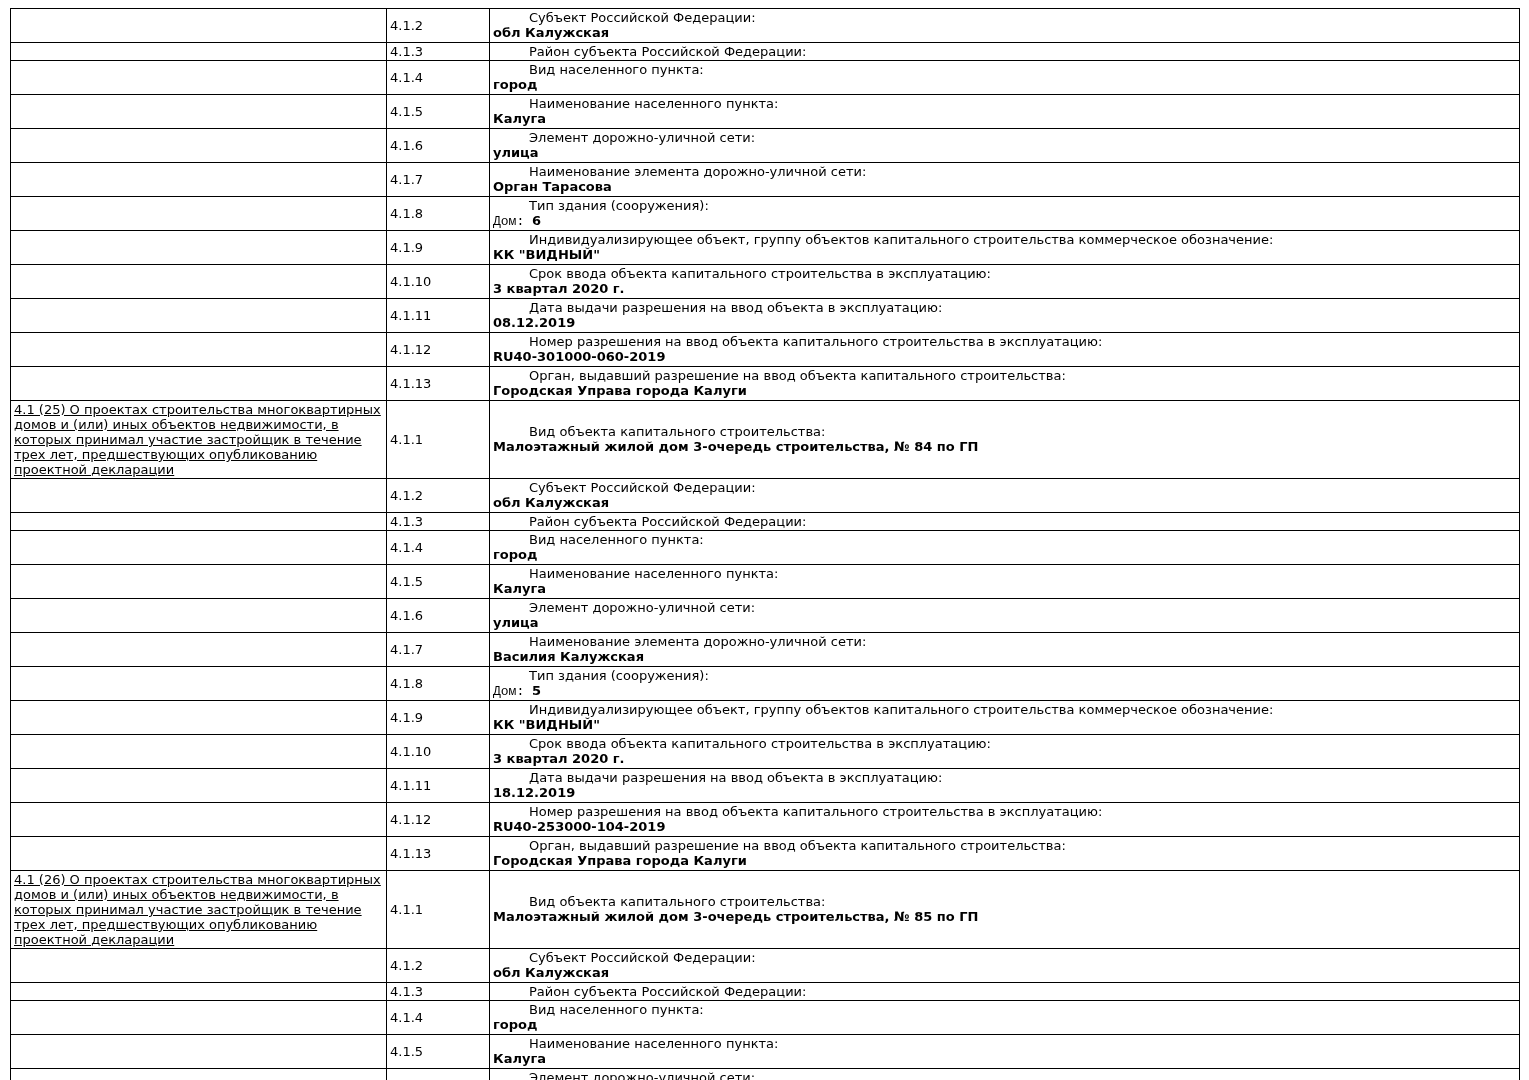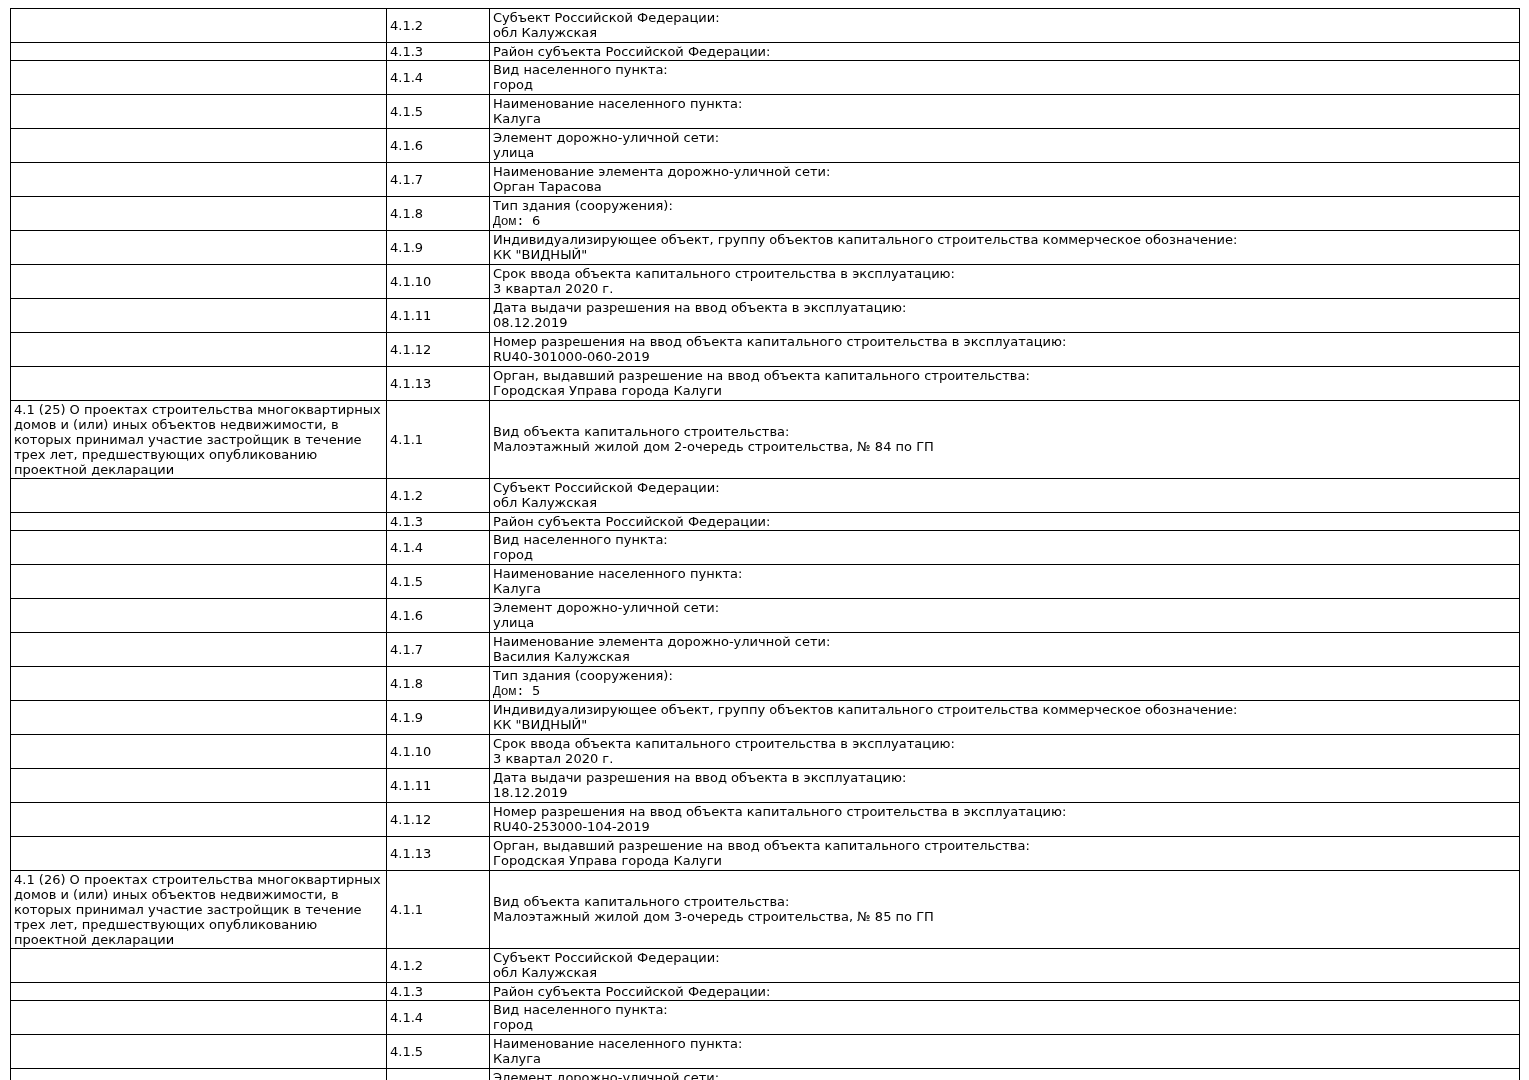--- a/index.html
+++ b/index.html
@@ -29,30 +29,32 @@
   td {
     border: 1px solid #000000;
     padding: 1px 3px;
     line-height: 15px;
     vertical-align: middle;
     overflow: hidden;
     word-wrap: break-word;
   }
   td.col-section {
     vertical-align: top;
+    text-decoration: underline;
   }
   td.col-num {
     vertical-align: middle;
     margin-left: 36px;
   }
   .field-label {
     font-weight: normal;
+    margin-left: 36px;
   }
   .field-value {
-    font-weight: normal;
+    font-weight: bold;
   }
   .value-prefix {
     font-weight: normal;
     font-family: Liberation Mono, monospace;
   }
   tr.section-row td {
     height: 58px;
   }
 </style>
 </head>
@@ -160,21 +162,21 @@
     <td class="col-content">
       <div class="field-label">Орган, выдавший разрешение на ввод объекта капитального строительства:</div>
       <div class="field-value-line"><span class="value-prefix"></span><span class="field-value">Городская Управа города Калуги</span></div>
     </td>
   </tr>
         <tr class="data-row section-row">
     <td class="col-section">4.1 (25) О проектах строительства многоквартирных домов и (или) иных объектов недвижимости, в которых принимал участие застройщик в течение трех лет, предшествующих опубликованию проектной декларации</td>
     <td class="col-num">4.1.1</td>
     <td class="col-content">
       <div class="field-label">Вид объекта капитального строительства:</div>
-      <div class="field-value-line"><span class="value-prefix"></span><span class="field-value">Малоэтажный жилой дом 2-очередь строительства, № 84 по ГП</span></div>
+      <div class="field-value-line"><span class="value-prefix"></span><span class="field-value">Малоэтажный жилой дом 3-очередь строительства, № 84 по ГП</span></div>
     </td>
   </tr>
         <tr class="data-row">
     <td class="col-section"></td>
     <td class="col-num">4.1.2</td>
     <td class="col-content">
       <div class="field-label">Субъект Российской Федерации:</div>
       <div class="field-value-line"><span class="value-prefix"></span><span class="field-value">обл Калужская</span></div>
     </td>
   </tr>

